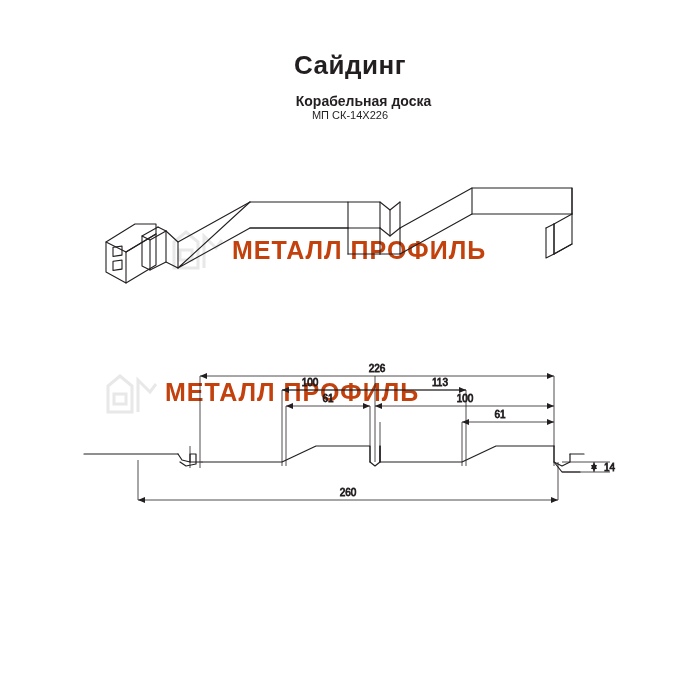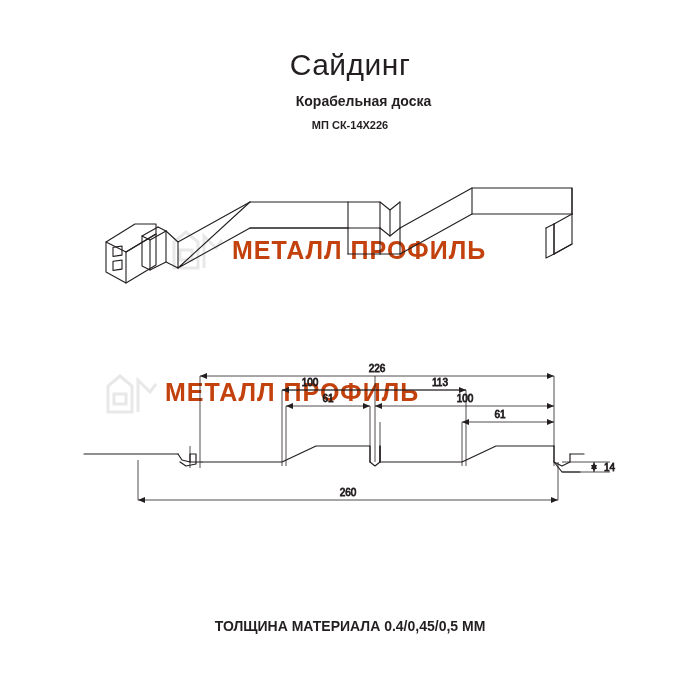--- a/index.html
+++ b/index.html
@@ -20,36 +20,35 @@
     height: 700px;
   }
   .header {
     position: absolute;
     top: 48px;
     left: 0;
     width: 700px;
     text-align: center;
   }
   .title {
-    font-size: 30px;
-    font-weight: normal;
+    font-size: 26px;
+    font-weight: bold;
     letter-spacing: 0.5px;
     line-height: 34px;
   }
   .subtitle {
     font-size: 14px;
     font-weight: bold;
     margin-top: 11px;
     line-height: 16px;
     margin-left: 27px;
   }
   .code {
     font-size: 11px;
-    font-weight: bold;
-    margin-top: 10px;
+    font-weight: normal;
     line-height: 13px;
   }
   .footer {
     position: absolute;
     top: 618px;
     left: 0;
     width: 700px;
     text-align: center;
     font-size: 14px;
     font-weight: bold;
@@ -265,17 +264,14 @@
         <path d="M310 96 L310 112 L392 112 L426 96 L484 96"></path>
 
         <path d="M484 96 L484 112 L492 116 L500 112 L500 104"></path>
         <path d="M500 104 L514 104"></path>
 
         <path d="M484 112 L492 122 L510 122"></path>
       </g>
     </svg>
   </div>
 
-  <div class="footer">
-    <span>ТОЛЩИНА МАТЕРИАЛА 0.4/0,45/0,5 ММ</span>
-  </div>
 
 </div>
 
 </body></html>

